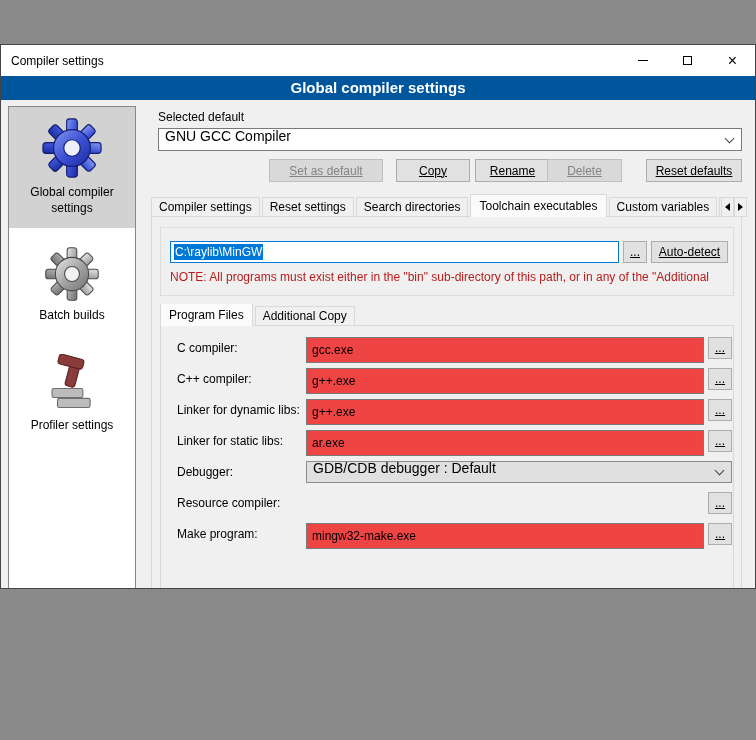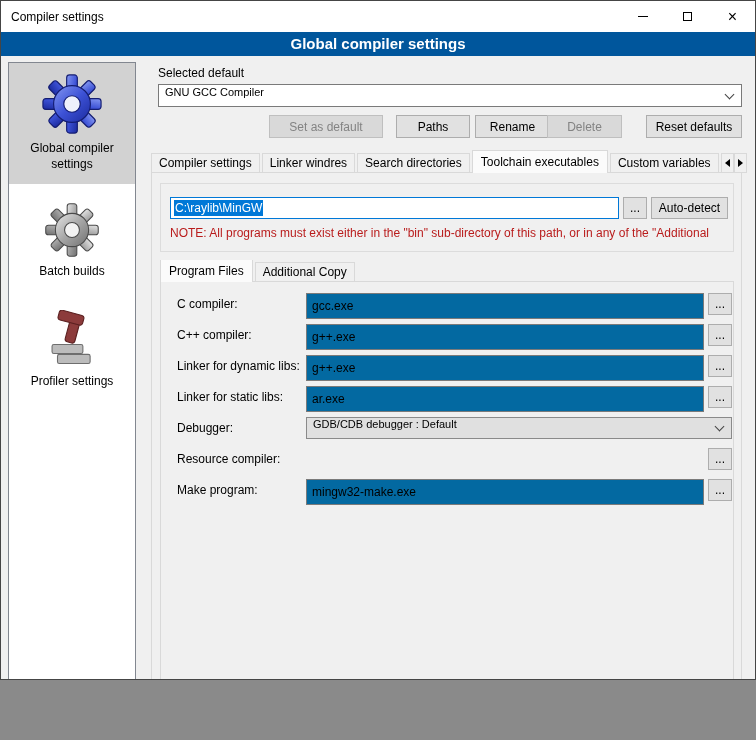--- a/index.html
+++ b/index.html
@@ -1,20 +1,20 @@
 <!DOCTYPE html>
 <html><head>
 <meta charset="utf-8">
 <style>
   * { box-sizing: border-box; margin: 0; padding: 0; }
   html,body { background:#8a8a8a; }
   body { font-family: "Liberation Sans", sans-serif; font-size: 12px; color:#000; }
 
-  .window { position:relative; width:756px; height:680px; background:#f0f0f0;
-            border:1px solid #454545; overflow:hidden; }
+  .window { position:relative; width:756px; height:545px; background:#f0f0f0;
+            border:1px solid #454545; overflow:hidden;margin-top:44px; }
 
   
   .titlebar { position:absolute; top:0; left:0; right:0; height:31px; background:#ffffff;
               display:flex; align-items:center; }
   .titlebar-text { flex:1; padding-left:10px; font-size:12px; }
   .caption-btn { width:45px; height:31px; display:flex; align-items:center; justify-content:center; cursor:default; }
   .min-glyph { width:10px; height:1px; background:#000; }
   .max-glyph { width:9px; height:9px; border:1px solid #000; }
   .close-glyph { font-size:16px; line-height:1; }
 
@@ -25,29 +25,29 @@
   
   .sidebar { position:absolute; left:7px; top:61px; width:128px; height:629px;
              background:#fff; border:1px solid #828790; overflow:hidden; }
   .sidebar-item { text-align:center; padding:8px 2px 12px; margin-bottom:8px; }
   .sidebar-item.selected { background:#d2d2d2; }
   .sidebar-icon { display:block; margin:2px auto 6px; }
   .sidebar-label { font-size:12px; line-height:1.3; }
 
   
   .btn { position:absolute; height:23px; background:#e1e1e1; border:1px solid #adadad;
-         font-family:inherit; font-size:12px; color:#000; text-align:center; }
+         font-family:inherit; font-size:12px; color:#000; text-align:center;text-decoration:underline; }
   .btn.disabled { color:#838383; background:#d9d9d9; border-color:#bfbfbf; }
   .chev { display:inline-block; width:7px; height:7px; border-right:1.6px solid #444;
           border-bottom:1.6px solid #444; transform:rotate(45deg); margin-top:-4px; }
 
   .field-label { position:absolute; font-size:12px; }
 
   .combo { position:absolute; background:#fff; border:1px solid #7a7a7a; display:flex;
-           align-items:center; padding:0 22px 8px 6px; font-size:11px; }
+           align-items:center; padding:0 22px 8px 6px; font-size:14px; }
   .combo .chev { position:absolute; right:8px; top:50%; margin-top:-5px; }
 
   .choice { background:#e0e0e0; border:1px solid #8a8a8a; }
 
   
   .tabstrip { position:absolute; display:flex; align-items:flex-end; overflow:hidden; }
   .tab { height:20px; line-height:19px; padding:0 7px; background:#f0f0f0;
          border:1px solid #d9d9d9; border-bottom:none; margin-right:2px; white-space:nowrap; }
   .tab.active { height:23px; line-height:22px; background:#fbfbfb; padding:0 8px; z-index:3; position:relative; }
   .main-tabs { left:150px; top:149px; width:573px; height:23px; }
@@ -68,21 +68,21 @@
   .dir-selection { background:#0078d7; color:#fff; white-space:nowrap; padding:1px 1px; }
   .note { position:absolute; left:9px; top:42px; width:562px; color:#b91c1c; white-space:nowrap; overflow:hidden; }
 
   
   .sub-tabs { left:8px; top:87px; height:22px; max-width:566px; }
   .sub-panel { position:absolute; left:8px; top:108px; width:574px; height:412px;
                border:1px solid #d9d9d9; background:#f0f0f0; z-index:1; }
 
   .frow { position:absolute; left:0; width:100%; height:22px; }
   .frow .row-label { position:absolute; left:16px; line-height:22px; }
-  .row-input { position:absolute; left:145px; top:0; width:398px; height:22px; background:#0369a1;
+  .row-input { position:absolute; left:145px; top:0; width:398px; height:22px; background:#ef4444;
                border:1px solid #7a7a7a; font-family:inherit; font-size:12px; padding:12px 5px; }
   .row-browse { left:547px; top:0; width:24px; height:22px; }
   .row-choice { position:absolute; left:145px; top:0; width:426px; height:22px; }
 
   
   .footer-btn { top:708px; width:74px; }
 </style>
 </head>
 <body>
 
@@ -165,28 +165,28 @@
     </div>
   </div>
 
   <div class="field-label" style="left:157px; top:65px;">Selected default</div>
   <div class="combo" style="left:157px; top:83px; width:584px; height:23px;">
     <span>GNU GCC Compiler</span>
     <span class="chev"></span>
   </div>
 
   <button class="btn disabled" style="left:268px; top:114px; width:114px;">Set as default</button>
-  <button class="btn" style="left:395px; top:114px; width:74px;">Paths</button>
+  <button class="btn" style="left:395px; top:114px; width:74px;">Copy</button>
   <button class="btn" style="left:474px; top:114px; width:75px;">Rename</button>
   <button class="btn disabled" style="left:546px; top:114px; width:75px;">Delete</button>
   <button class="btn" style="left:645px; top:114px; width:96px;">Reset defaults</button>
 
   <div class="tabstrip main-tabs">
     <div class="tab">Compiler settings</div>
-    <div class="tab">Linker windres</div>
+    <div class="tab">Reset settings</div>
     <div class="tab">Search directories</div>
     <div class="tab active">Toolchain executables</div>
     <div class="tab">Custom variables</div>
     <div class="tab">Buil</div>
   </div>
   <div class="tab-arrows">
     <div class="tab-arrow">
         <span class="tri-left"></span>
       </div>
     <div class="tab-arrow">

